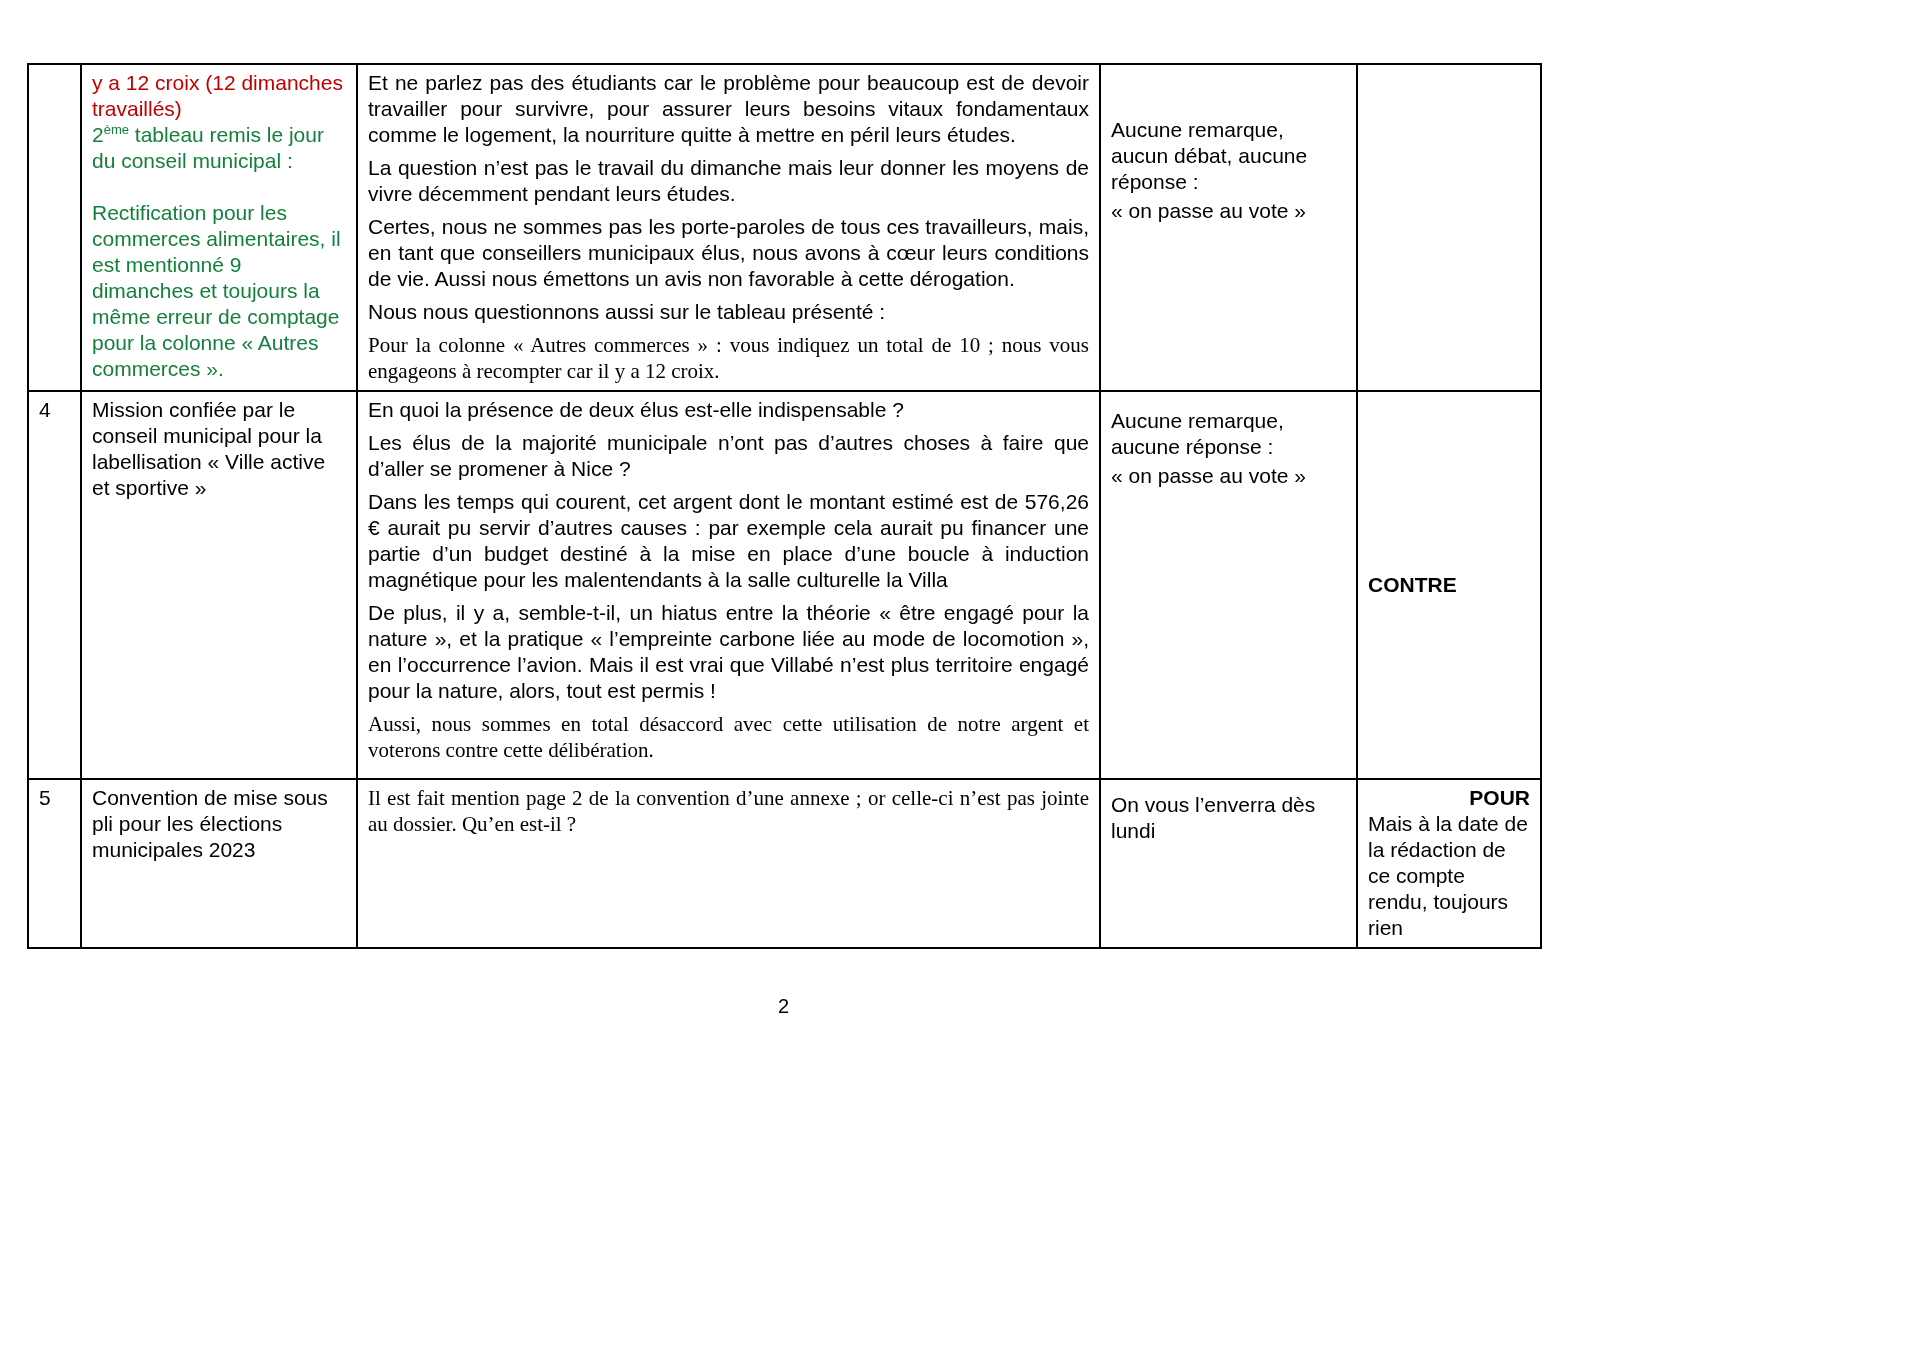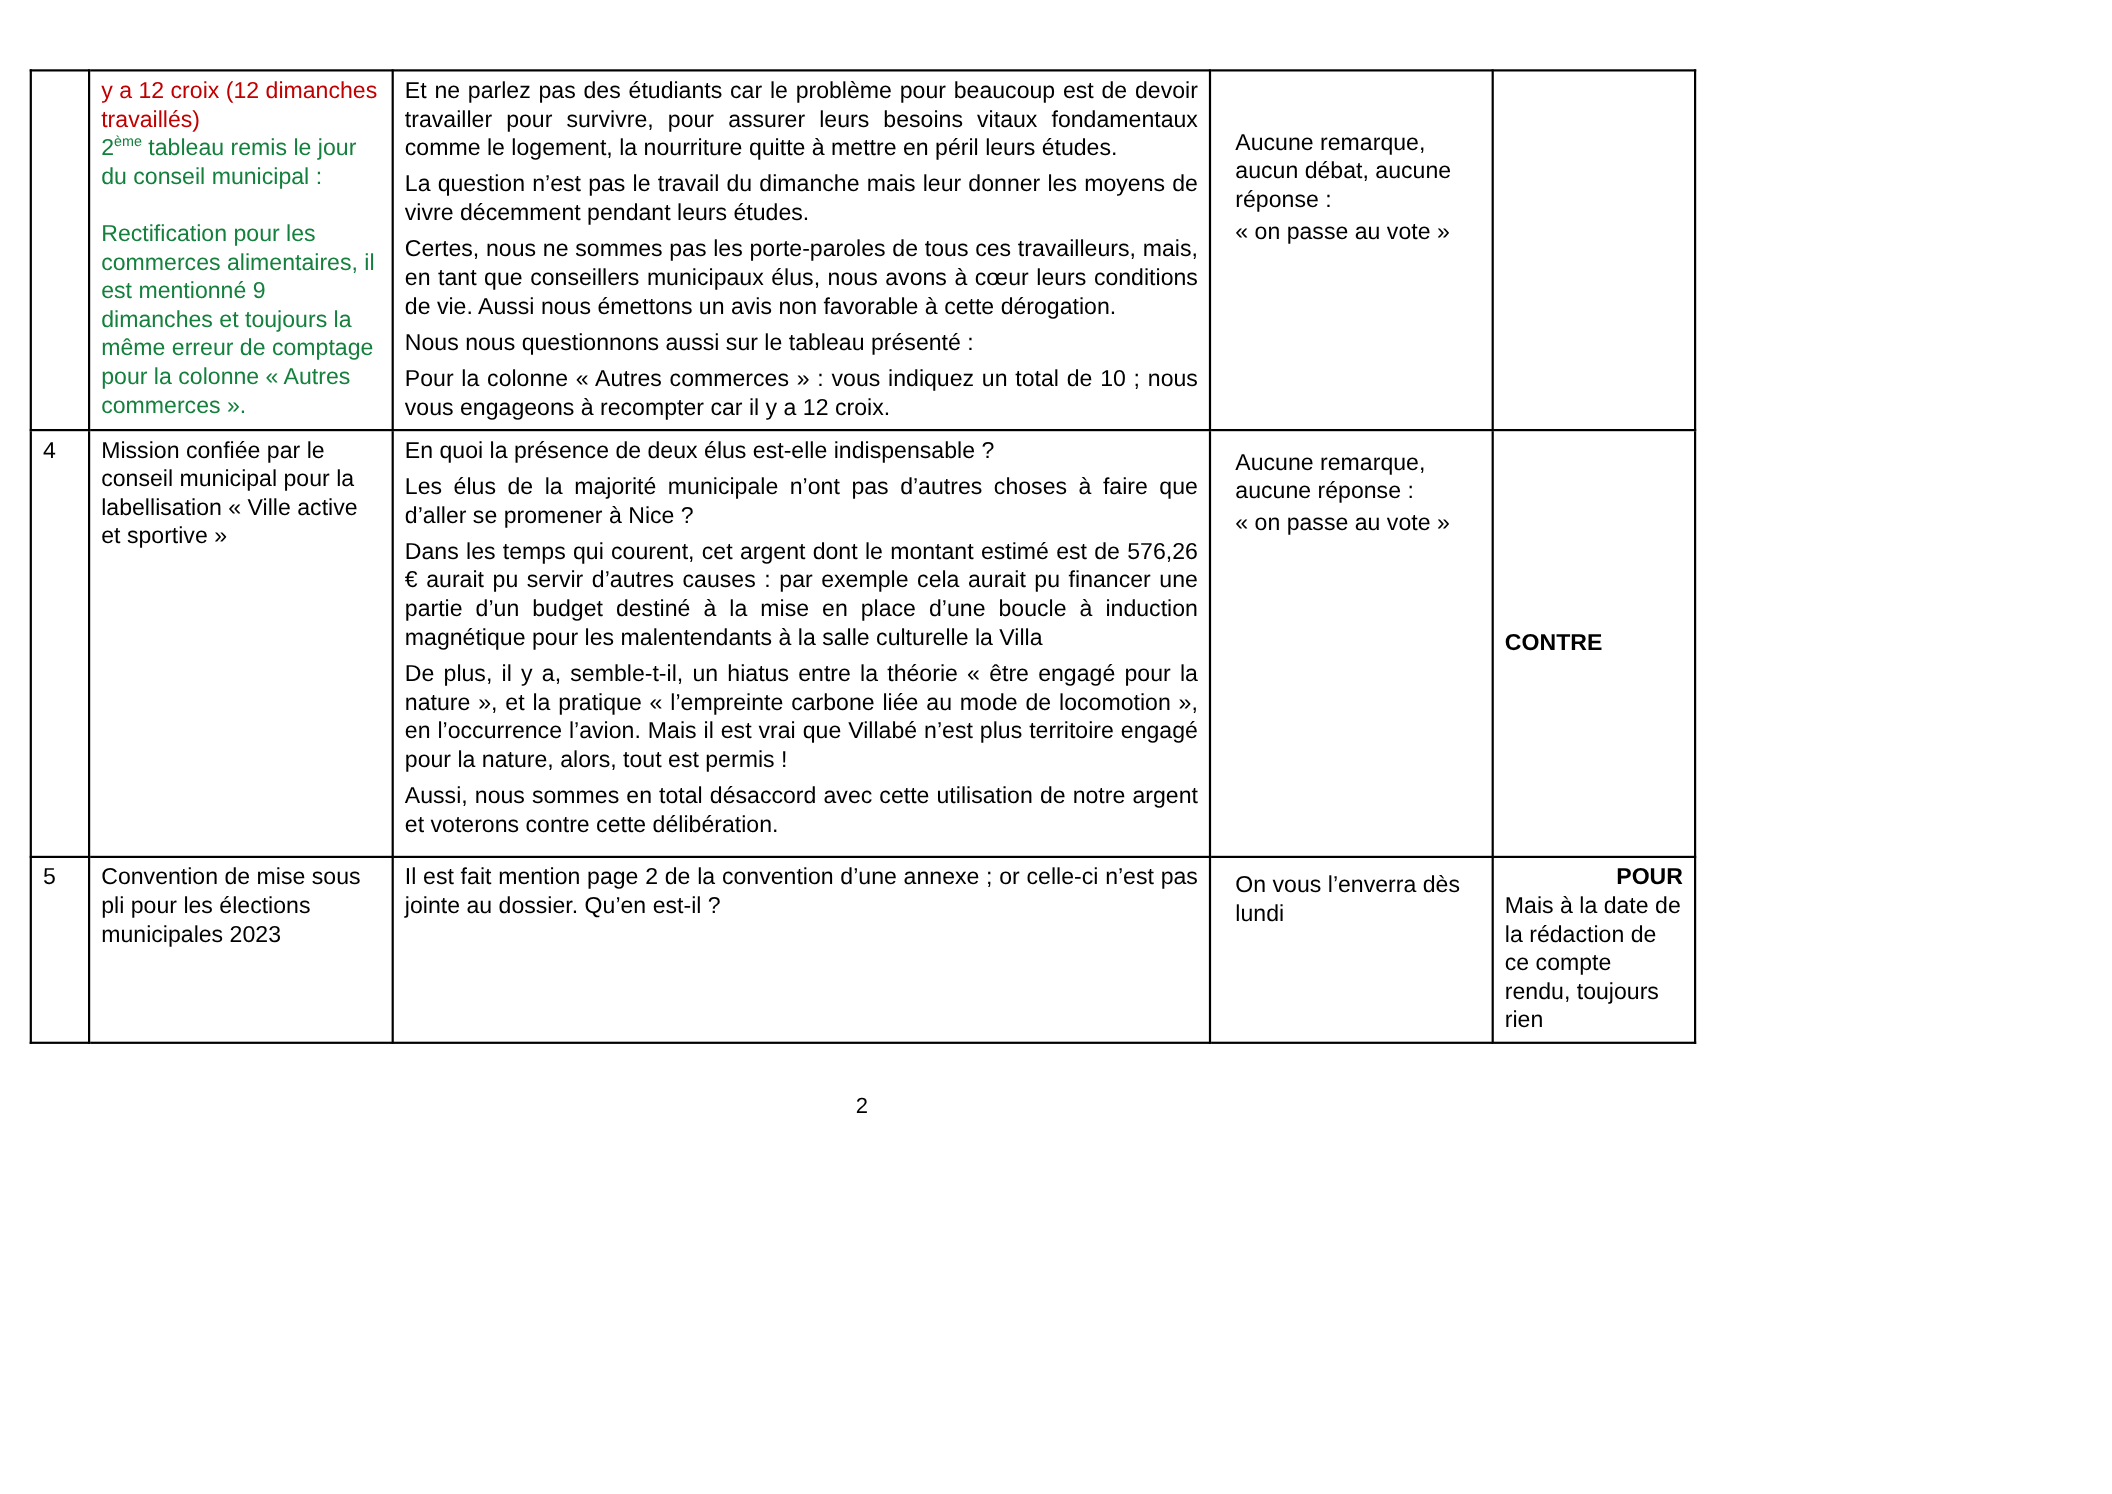--- a/index.html
+++ b/index.html
@@ -26,23 +26,23 @@
 
   .c-num { text-align:left; padding-left:10px; }
 
   .c-topic p { margin:0; }
   .c-topic .gap-top { margin-top:26px; }
   .red  { color:#C00000; }
   .blue { color:#15803d; }
   sup { font-size:0.62em; vertical-align:super; line-height:0; }
 
   .c-quest p { margin:0 0 7px 0; text-align:justify; }
-  .c-quest p:last-child { margin-bottom:0; }
+  .c-quest p:last-child { margin-bottom:0;font-family:Liberation Serif, serif; }
 
-  .c-resp p { margin:0 0 3px 12px; }
+  .c-resp p { margin:0 0 3px 0; }
   .pt-xl { padding-top:52px; }
   .pt-lg { padding-top:16px;border-radius:12px; }
   .pt-md { padding-top:12px; }
 
   .c-vote-mid { vertical-align:middle; text-align:left; font-weight:bold; }
   .c-vote .vote-label { text-align:right; font-weight:bold; margin:0; }
   .c-vote .vote-note  { text-align:left; margin:0; }
 
   .page-num {
     position:absolute; left:27px; top:994px; width:1513px;

